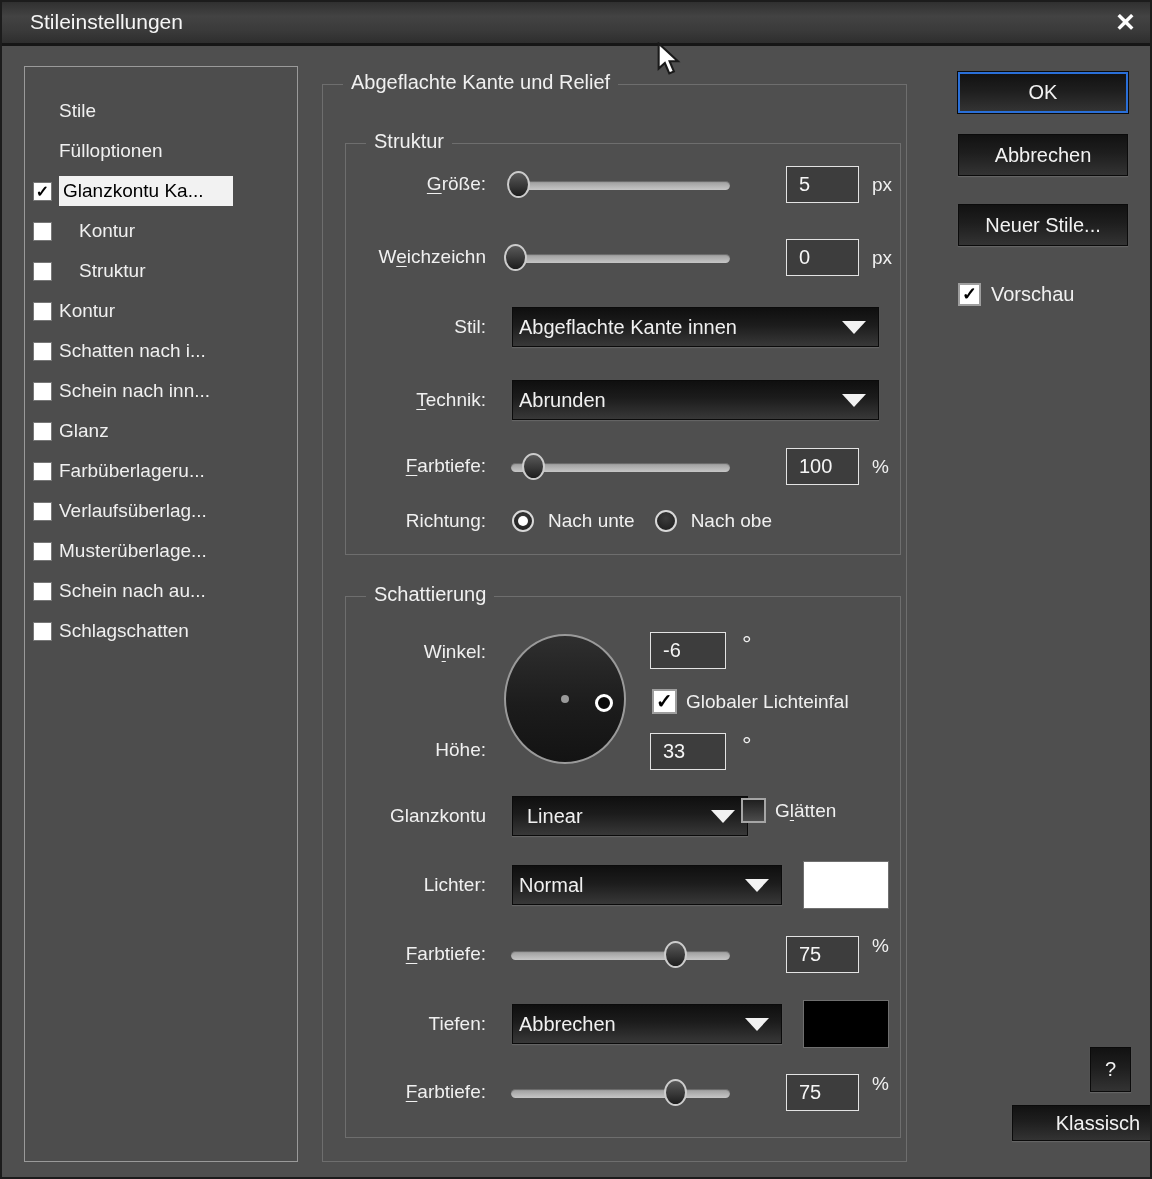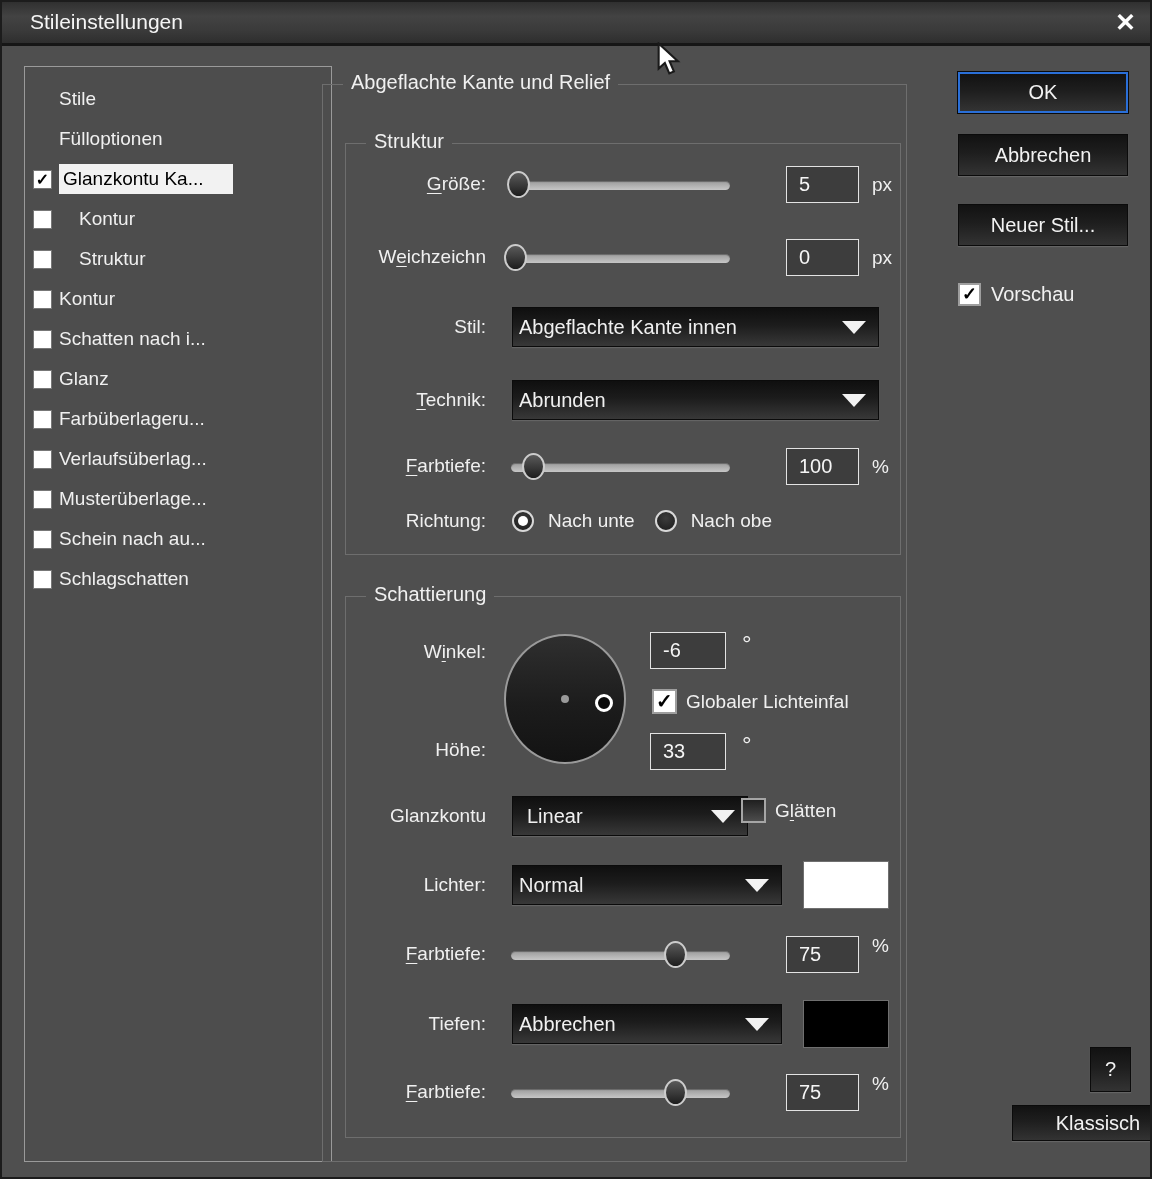--- a/index.html
+++ b/index.html
@@ -7,21 +7,21 @@
   #dialog { position:relative; width:1152px; height:1179px; background:#4f4f4f; border:2px solid #1c1c1c; overflow:hidden; color:#f0f0f0; }
 
   
   .titlebar { position:absolute; top:0; left:0; right:0; height:44px;
     background:linear-gradient(180deg,#303030 0%,#434343 35%,#3a3a3a 70%,#2e2e2e 100%);
     border-bottom:3px solid #161616; }
   .title-text { position:absolute; left:28px; top:8px; font-size:21px; color:#f5f5f5; }
   .close-x { position:absolute; right:14px; top:6px; font-size:25px; font-weight:bold; color:#ffffff; cursor:default; }
 
   
-  .sidebar { position:absolute; left:22px; top:64px; width:308px; height:1096px; border:1px solid #9a9a9a; background:#4d4d4d; padding-top:12px; }
+  .sidebar { position:absolute; left:22px; top:64px; width:274px; height:1096px; border:1px solid #9a9a9a; background:#4d4d4d; padding-top:24px; }
   .sb-row { height:40px; display:flex; align-items:center; padding-left:8px; font-size:19px; }
   .sb-cbslot { width:19px; height:19px; flex:0 0 19px; margin-right:7px; }
   .sb-cb { width:19px; height:19px; background:#ffffff; border:1px solid #777; color:#000; font-size:16px; font-weight:bold; line-height:17px; text-align:center; }
   .sb-label { white-space:nowrap; }
   .sb-row.indent .sb-label { margin-left:20px; }
   .sb-row.selected .sb-label { background:#f2f2f2; color:#000; padding:4px 30px 4px 4px; margin-left:0; }
 
   
   .groupbox { position:absolute; border:1px solid #6e6e6e; }
   .legend { position:absolute; top:-14px; left:20px; background:#4f4f4f; padding:0 8px; font-size:20px; white-space:nowrap; }
@@ -112,20 +112,26 @@
       <div class="sb-row">
         <div class="sb-cbslot">
           <div class="sb-cb"></div>
         </div>
         <span class="sb-label">Schatten nach i...</span>
       </div>
       <div class="sb-row">
         <div class="sb-cbslot">
           <div class="sb-cb"></div>
         </div>
+        <span class="sb-label">Schein nach inn...</span>
+      </div>
+      <div class="sb-row">
+        <div class="sb-cbslot">
+          <div class="sb-cb"></div>
+        </div>
         <span class="sb-label">Glanz</span>
       </div>
       <div class="sb-row">
         <div class="sb-cbslot">
           <div class="sb-cb"></div>
         </div>
         <span class="sb-label">Farbüberlageru...</span>
       </div>
       <div class="sb-row">
         <div class="sb-cbslot">
@@ -277,21 +283,21 @@
       </div>
       <div class="numinput" style="left:440px; top:477px;">
           <span>75</span>
         </div>
       <div class="unit" style="left:526px; top:476px;">%</div>
     </div>
   </div>
 
   <div class="btn primary" style="left:956px; top:70px; width:170px; height:41px;">OK</div>
   <div class="btn" style="left:956px; top:132px; width:170px; height:42px;">Abbrechen</div>
-  <div class="btn" style="left:956px; top:202px; width:170px; height:42px;">Neuer Stil...</div>
+  <div class="btn" style="left:956px; top:202px; width:170px; height:42px;">Neuer Stile...</div>
 
   <div class="flexrow" style="left:956px; top:281px; gap:10px;">
     <div class="cb-light" style="width:23px;height:23px;font-size:18px;line-height:19px;"><span>✓</span></div>
     <span class="lbl" style="font-size:20px;">Vorschau</span>
   </div>
 
   <div class="btn" style="left:1088px; top:1045px; width:41px; height:45px;">?</div>
   <div class="btn" style="left:1010px; top:1103px; width:172px; height:36px;">Klassisch</div>
 
   <svg style="position:absolute; left:655px; top:40px;" width="24" height="34" viewBox="0 0 16 23">

